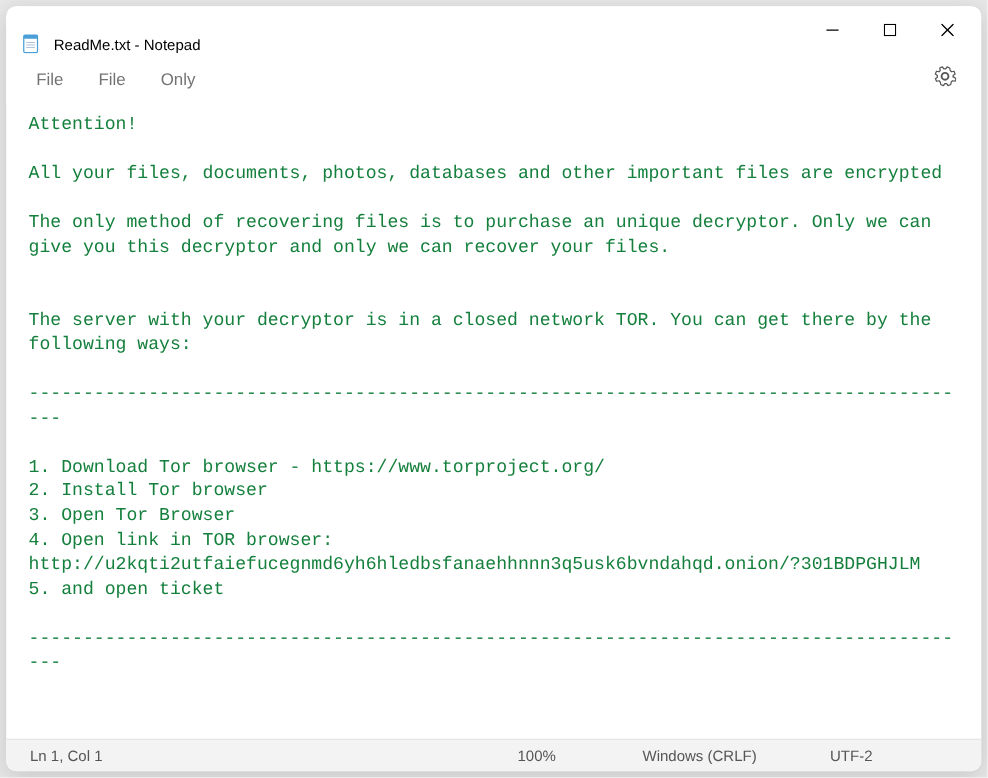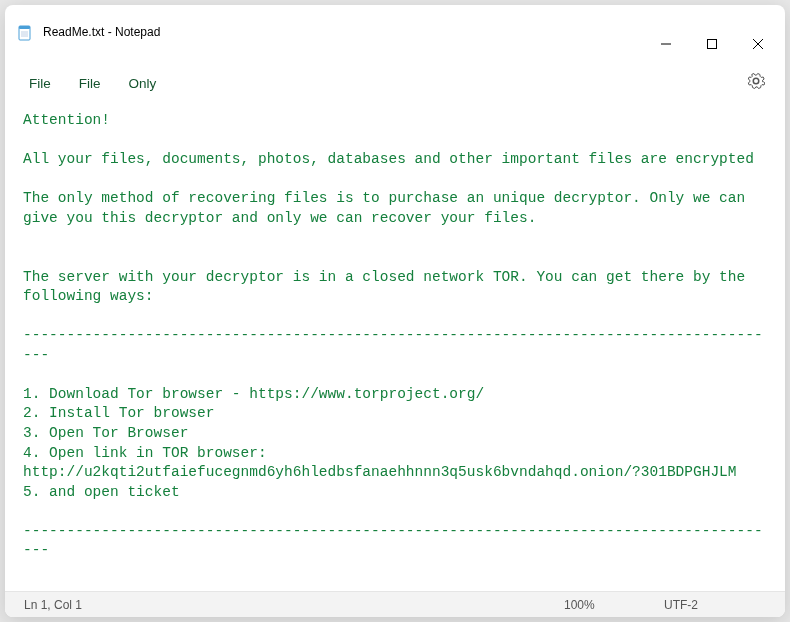--- a/index.html
+++ b/index.html
@@ -22,24 +22,23 @@
       background: #ffffff;
       border-radius: 8px;
       box-shadow: 0 4px 20px rgba(0,0,0,0.15);
       display: flex;
       flex-direction: column;
       overflow: hidden;
     }
     .titlebar {
       height: 38px;
       display: flex;
-      align-items: flex-start;
+      align-items: flex-end;
       padding: 0 4px 0 12px;
       background: #ffffff;
-      margin-top: 20px;
     }
     .titlebar-icon {
       width: 16px;
       height: 16px;
       margin-right: 10px;
       display: flex;
       align-items: center;
       justify-content: center;
     }
     .titlebar-title {
@@ -62,21 +61,21 @@
     .menubar {
       height: 40px;
       display: flex;
       align-items: center;
       padding: 0 10px;
       background: #ffffff;
     }
     .menu-item {
       padding: 6px 14px;
       font-size: 13.5px;
-      color: #14532d;
+      color: #737373;
       cursor: pointer;
       border-radius: 4px;
     }
     .menu-spacer {
       flex: 1;
     }
     .settings-icon {
       padding: 6px 10px;
       cursor: pointer;
     }
@@ -178,15 +177,16 @@
 ----------------------------------------------------------------------------------------
 
 
 
 Alternate communication channel here: https://yip.su/2QstD5</div>
 
   <div class="statusbar">
     <div class="status-seg status-pos">Ln 1, Col 1</div>
     <div class="status-gap"></div>
     <div class="status-seg status-zoom">100%</div>
+    <div class="status-seg status-eol">Windows (CRLF)</div>
     <div class="status-seg status-enc">UTF-2</div>
   </div>
 </div>
 
 </body></html>

